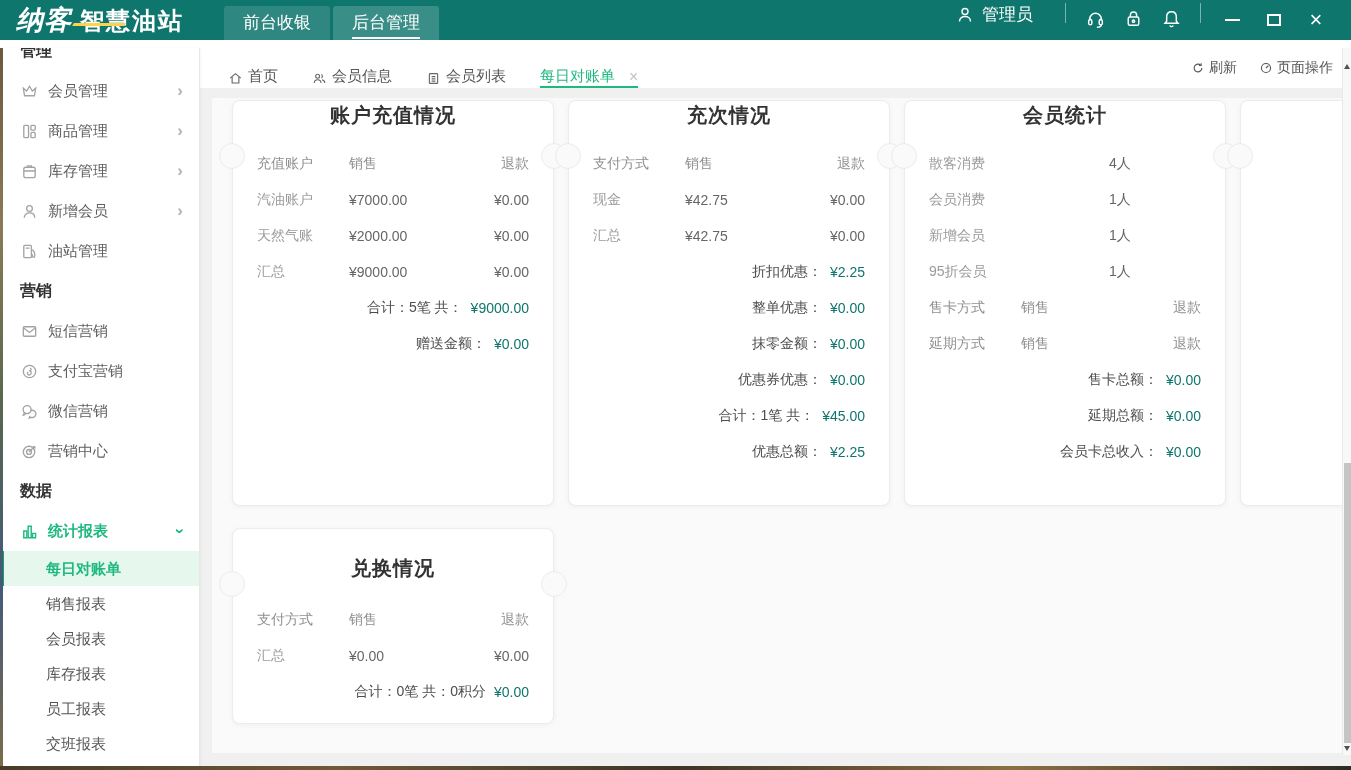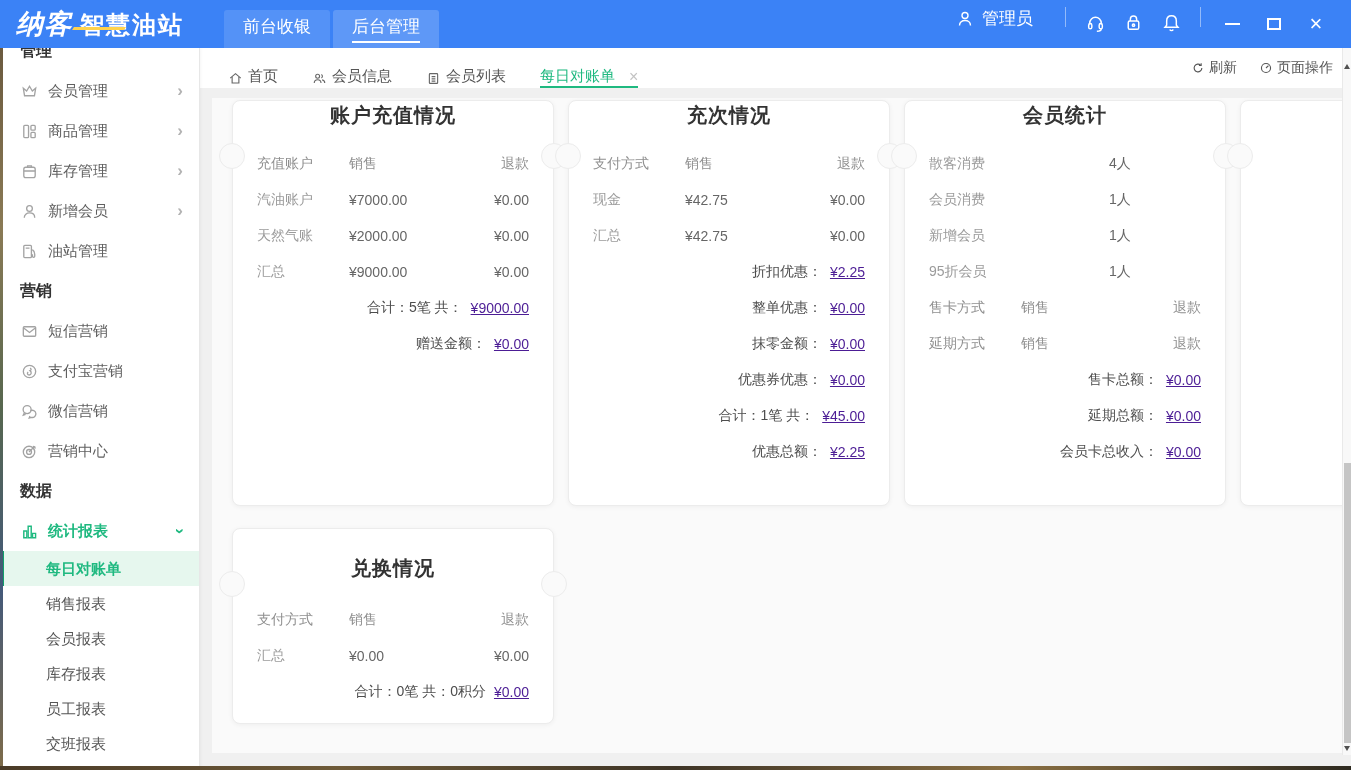--- a/index.html
+++ b/index.html
@@ -1,20 +1,20 @@
 <!DOCTYPE html>
 <html><head>
 <meta charset="utf-8">
 <style>
   * { margin:0; padding:0; box-sizing:border-box; }
   html,body { width:1351px; height:770px; overflow:hidden; }
   body { position:relative; font-family:"Liberation Sans","DejaVu Sans",sans-serif; background:#fff; }
 
   
-  .titlebar { position:absolute; left:0; top:0; width:1351px; height:48px; background:#3b82f6; display:flex; align-items:center; color:#fff; z-index:30; }
+  .titlebar { position:absolute; left:0; top:0; width:1351px; height:40px; background:#0f766e; display:flex; align-items:center; color:#fff; z-index:30; }
   .logo { display:flex; align-items:baseline; padding-left:16px; width:224px; }
   .brand { font-size:27px; font-weight:bold; font-style:italic; position:relative; letter-spacing:1px; }
   .brand .accent { position:absolute; left:1px; bottom:3px; width:52px; height:3px; background:#ffd24d; transform:skewX(-32deg); }
   .product { font-size:24px; font-weight:bold; margin-left:8px; letter-spacing:2px; }
   .nav { display:flex; gap:3px; height:38px; margin-top:10px; }
   .navtab { padding:0 19px; display:flex; align-items:center; font-size:17px; background:rgba(255,255,255,.13); border-radius:3px 3px 0 0; cursor:pointer; }
   .navtab .lbl { padding-bottom:3px; border-bottom:2px solid transparent; }
   .navtab.active { background:rgba(255,255,255,.18); }
   .navtab.active .lbl { border-bottom-color:#fff; }
   .tb-right { margin-left:auto; display:flex; align-items:flex-start; gap:0; padding-right:14px; }
@@ -65,21 +65,21 @@
   .rows { margin-top:17px; padding:0 24px; }
   .card5 .rows { margin-top:20px; }
   .row { height:36px; display:flex; align-items:center; font-size:14px; }
   .c1 { width:92px; color:#9b9b9b; flex:none; }
   .c2 { flex:1; color:#666; }
   .c3 { margin-left:auto; color:#666; }
   .row.hdr .c1, .row.hdr .c2, .row.hdr .c3 { color:#8f8f8f; }
   .sv { margin-left:88px; color:#666; }
   .row.tr { justify-content:flex-end; }
   .tl { color:#4d4d4d; }
-  .tv { color:#4c1d95; margin-left:8px;text-decoration:underline; }
+  .tv { color:#0f766e; margin-left:8px; }
 
   
   .mscroll { position:absolute; right:0; top:48px; bottom:15px; width:9px; background:#f8f8f8; border-left:1px solid #e9e9e9; z-index:40; }
   .mscroll .up { position:absolute; top:16px; left:1px; width:0; height:0; border-left:3.5px solid transparent; border-right:3.5px solid transparent; border-bottom:5px solid #505050; }
   .mscroll .down { position:absolute; bottom:4px; left:1px; width:0; height:0; border-left:3.5px solid transparent; border-right:3.5px solid transparent; border-top:5px solid #505050; }
   .mscroll .thumb { position:absolute; top:415px; left:1px; width:7px; height:280px; background:#c5c5c5; }
   .edge-left { position:absolute; left:0; top:48px; bottom:4px; width:3px; background:linear-gradient(180deg,#6b5a3f,#8a7a55,#57674f,#43597a,#7d6b4a); z-index:50; }
   .edge-bottom { position:absolute; left:0; bottom:0; width:1351px; height:4px; background:linear-gradient(90deg,#4a3b28,#6e5a38,#3e3426,#8a6f42,#2e2a20); z-index:50; }
 
   svg { display:block; }

